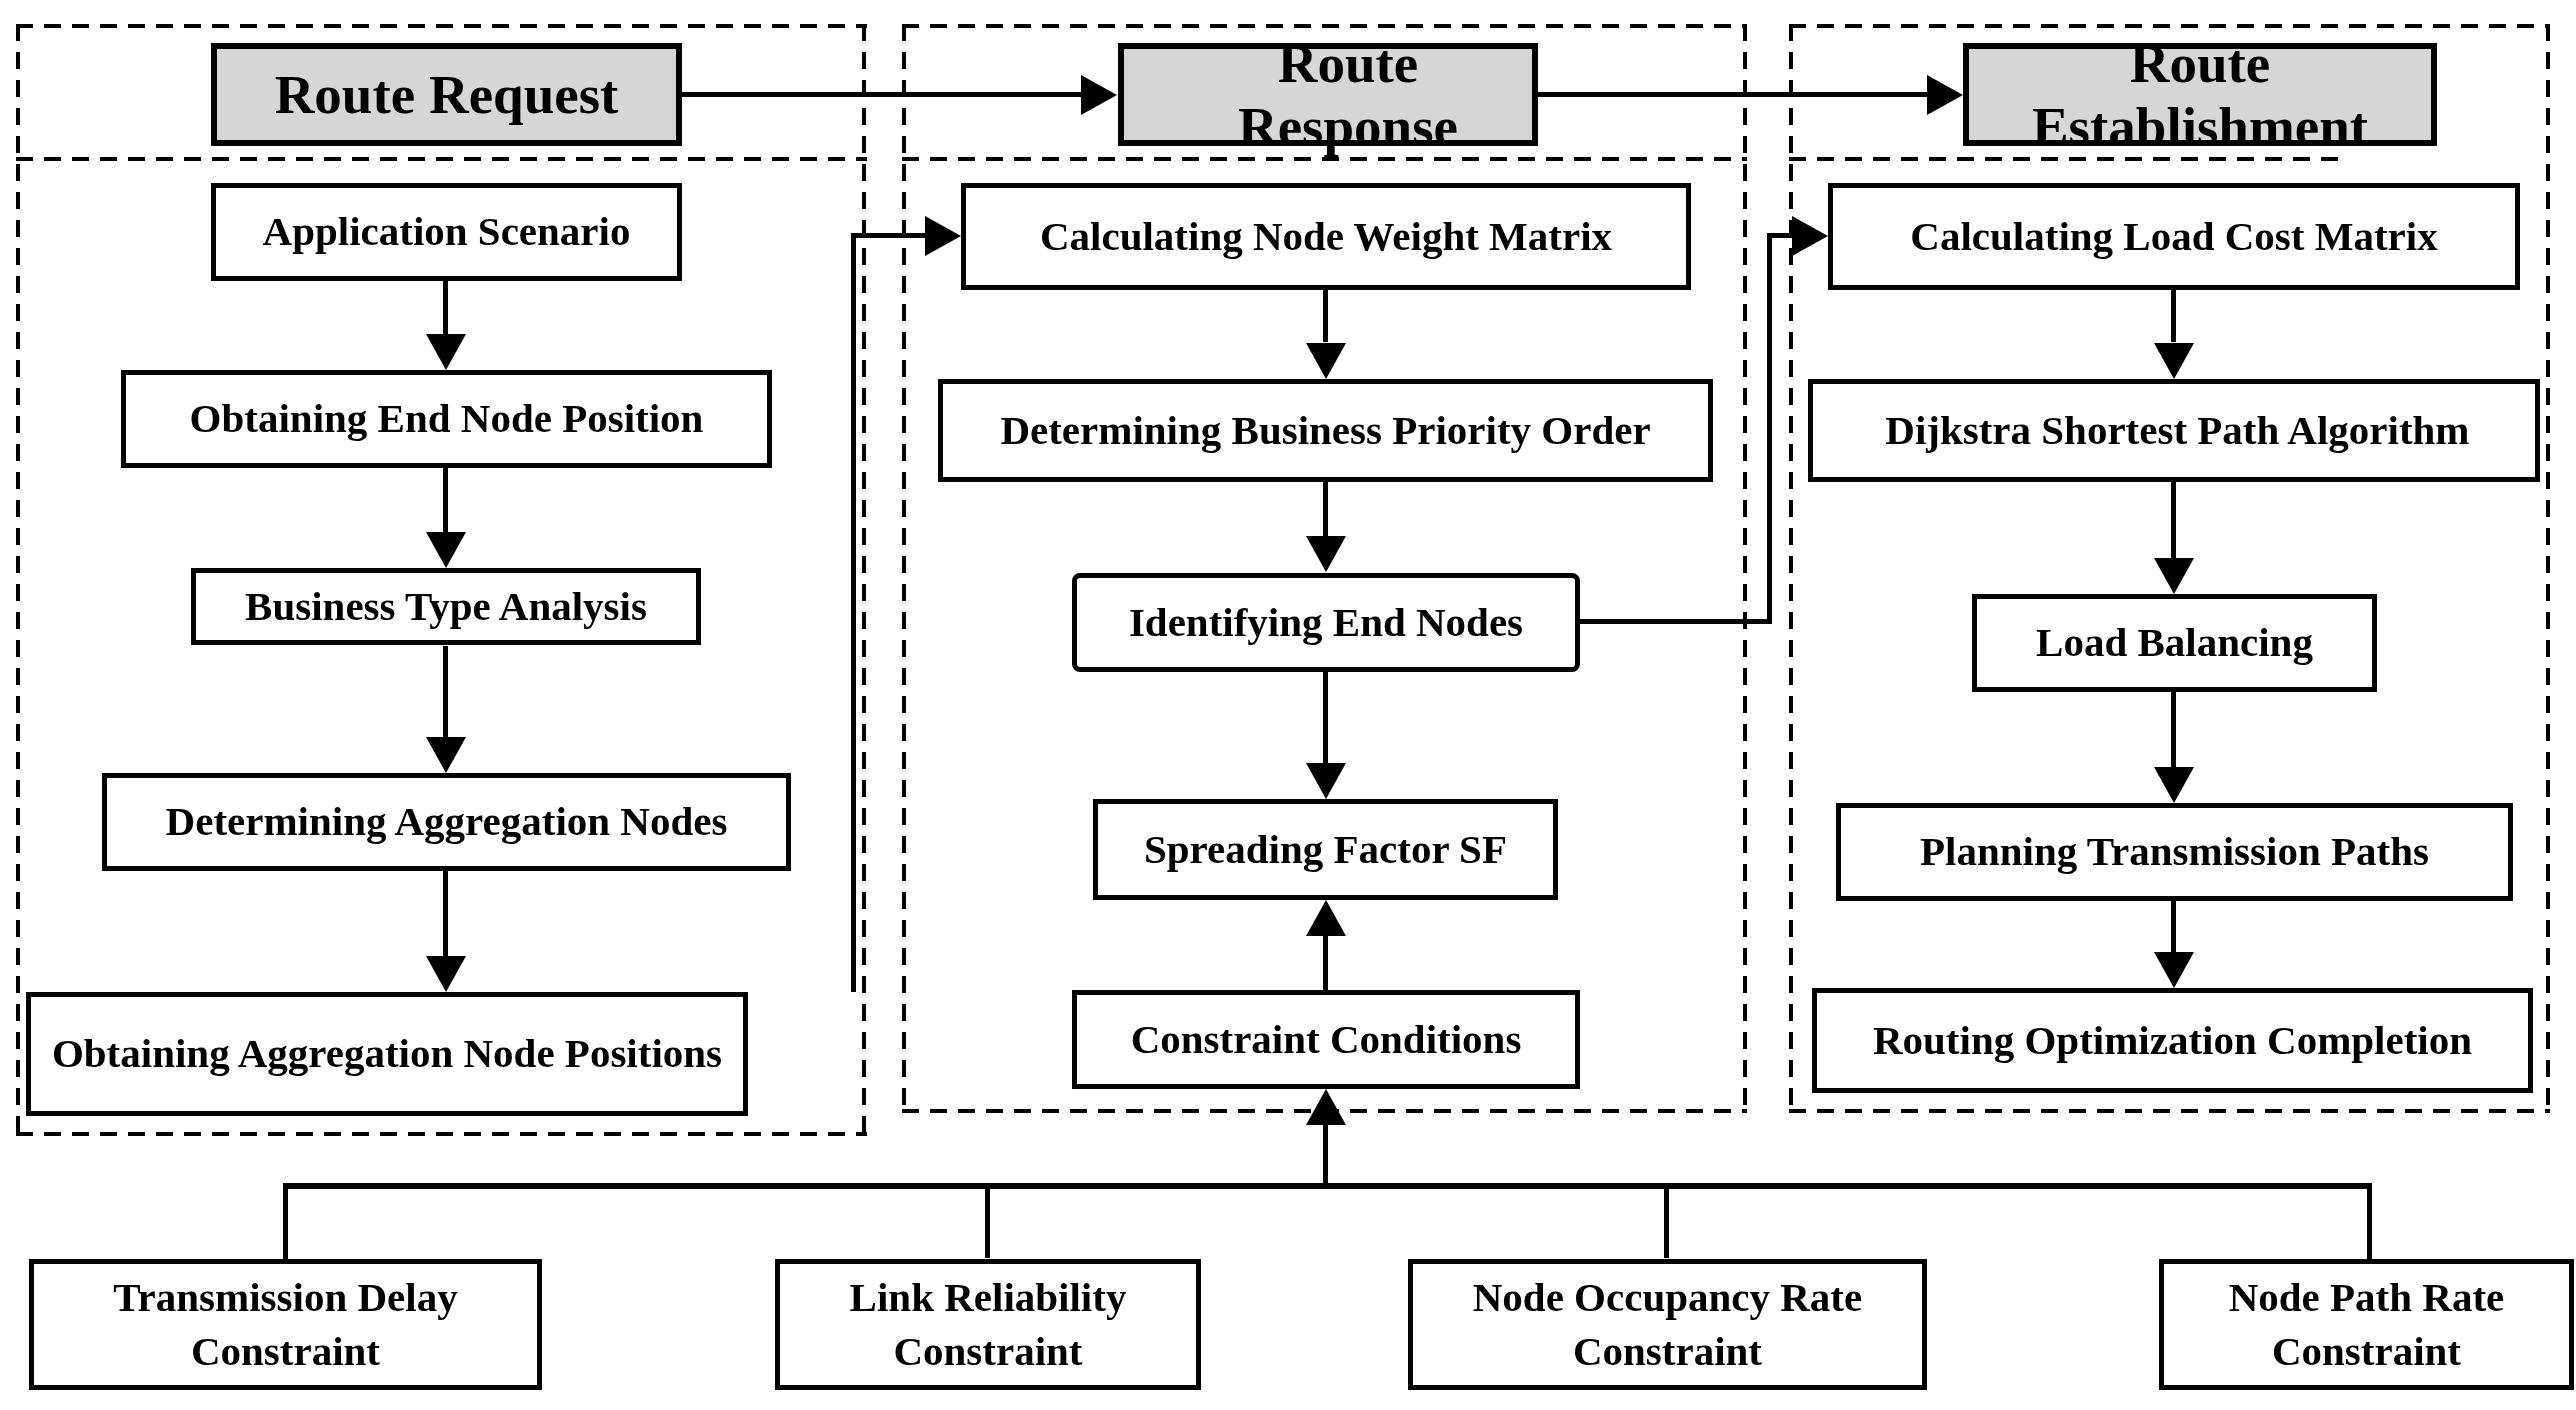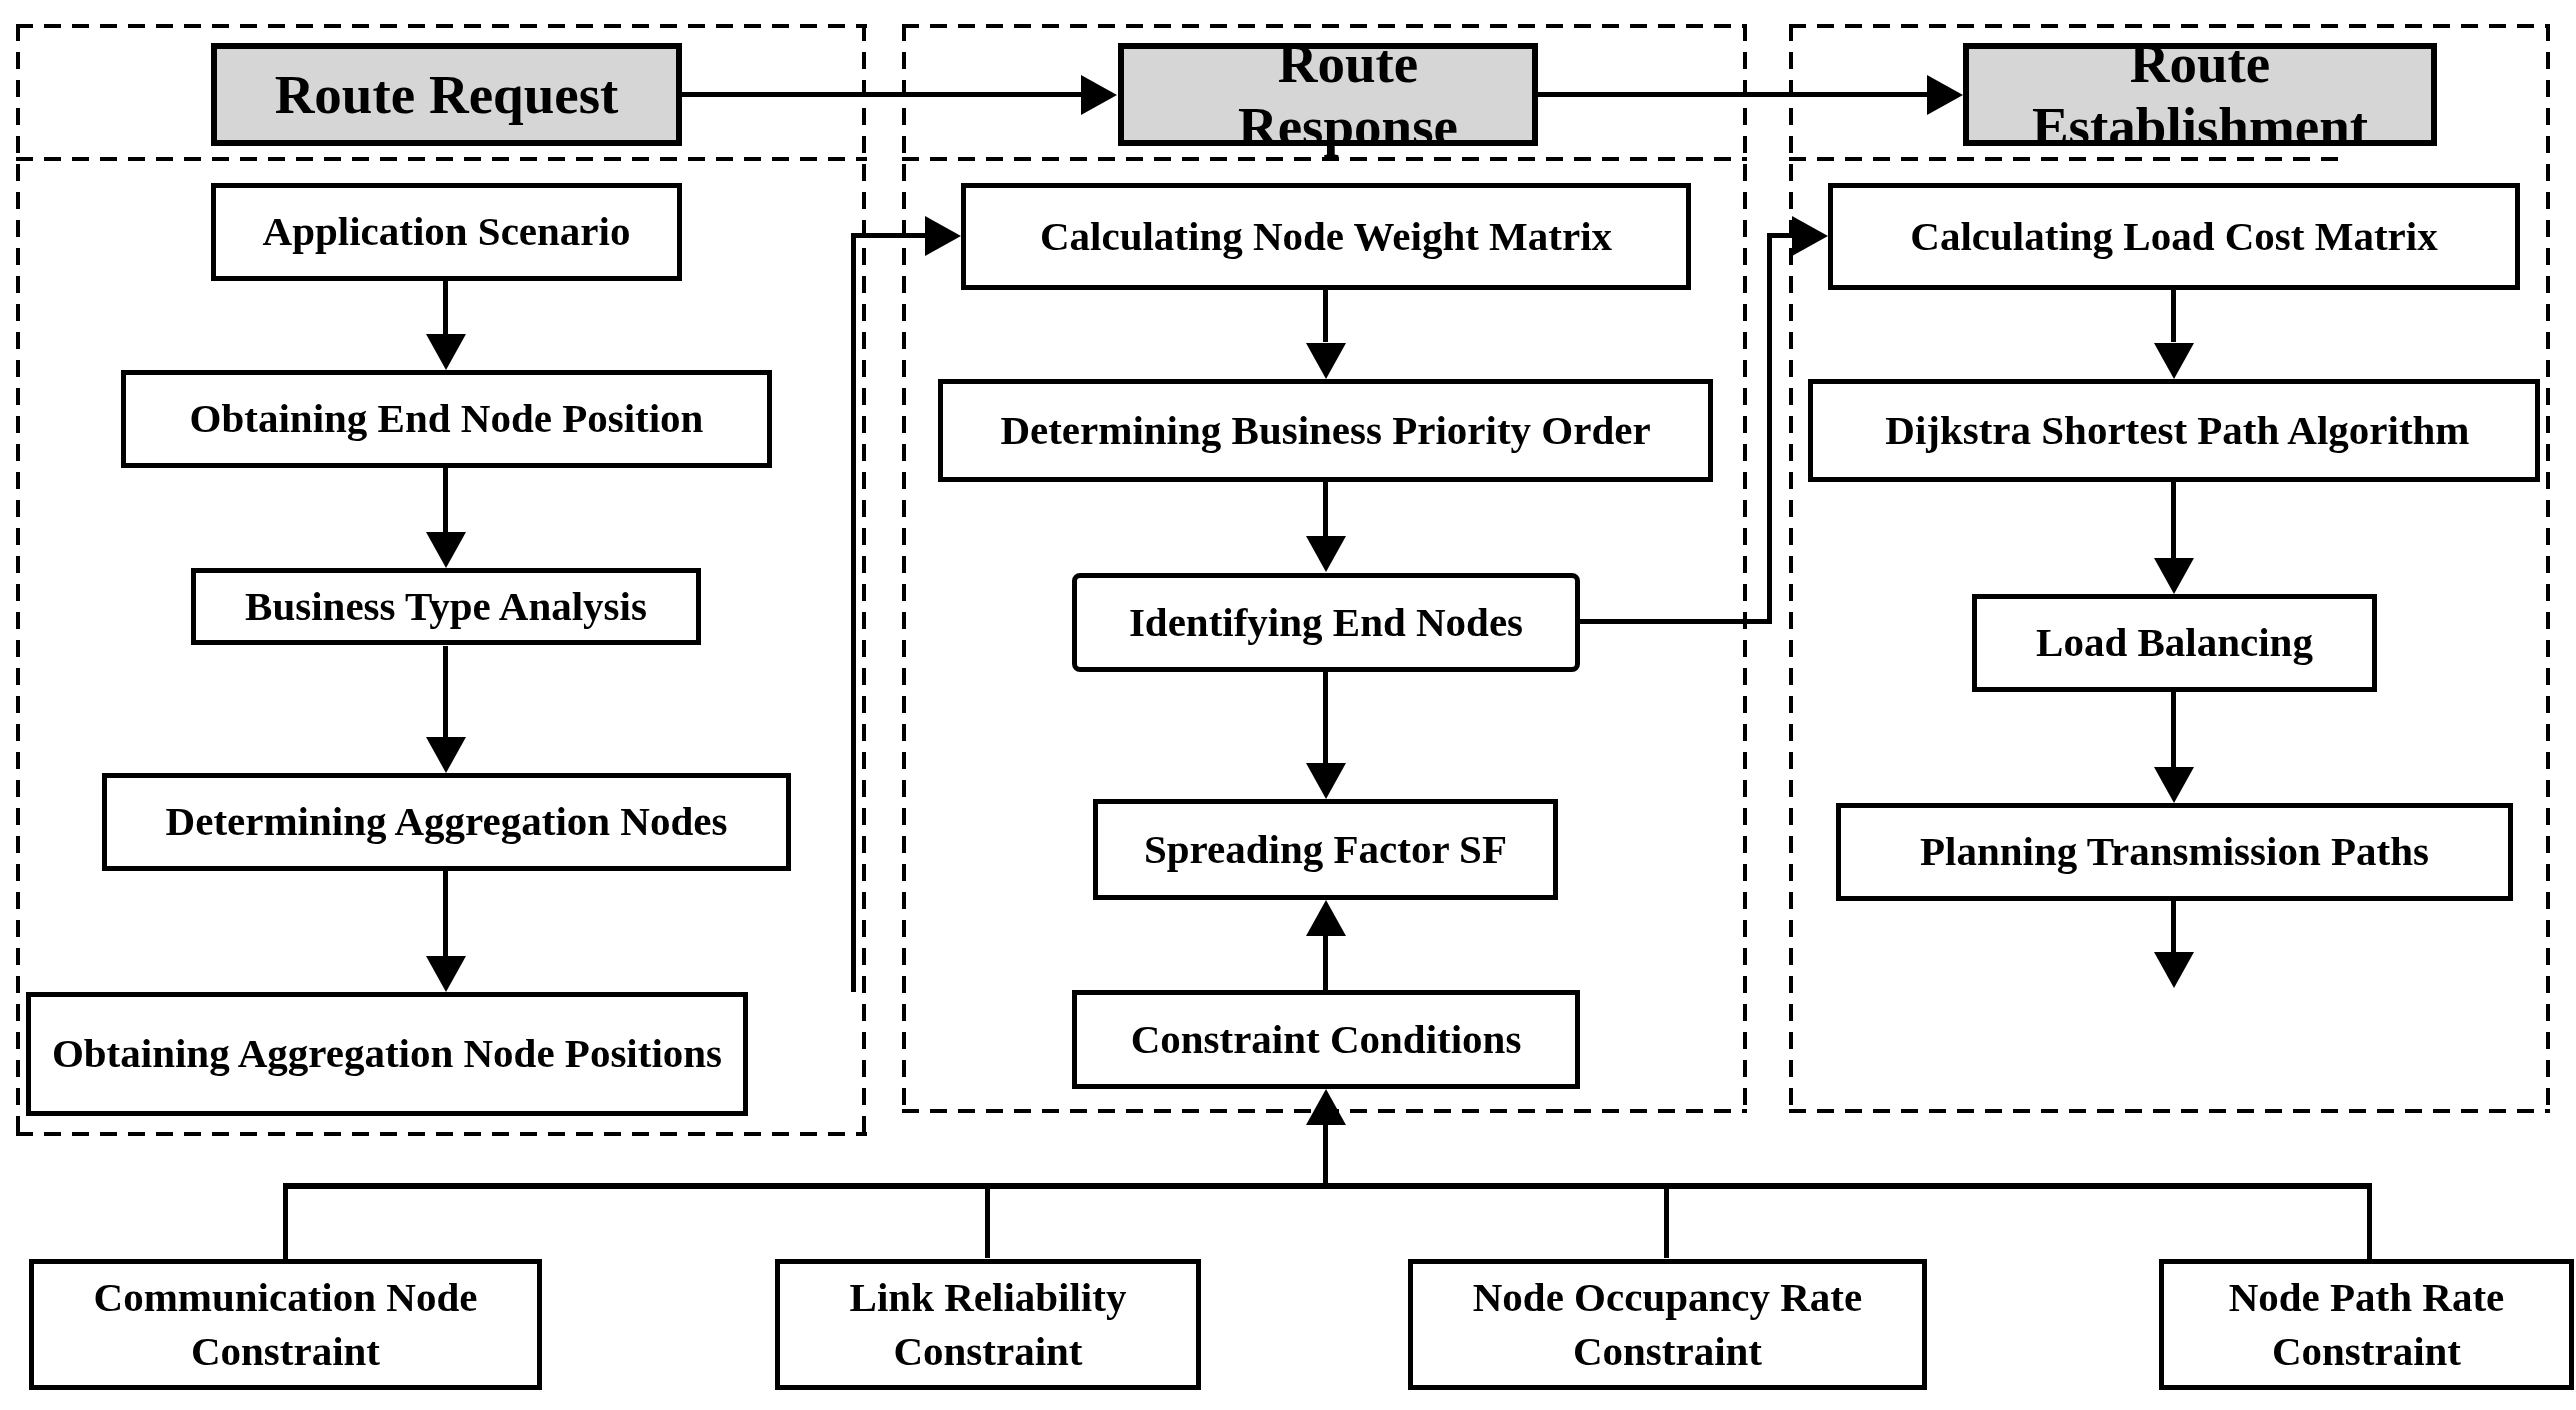--- a/index.html
+++ b/index.html
@@ -140,38 +140,41 @@
   </div>
   <div class="step" style="left:1808px;top:379px;width:732px;height:103px;padding-left:12px;">
     <span>Dijkstra Shortest Path Algorithm</span>
   </div>
   <div class="step" style="left:1972px;top:594px;width:405px;height:98px;">
     <span>Load Balancing</span>
   </div>
   <div class="step" style="left:1836px;top:803px;width:677px;height:98px;">
     <span>Planning Transmission Paths</span>
   </div>
+  <div class="step" style="left:1812px;top:988px;width:721px;height:105px;">
+    <span>Routing Optimization Completion</span>
+  </div>
 
   <div class="ln" style="left:2171px;top:289px;width:5.2px;height:53px;"></div>
   <div class="tri-down" style="left:2154px;top:343px;"></div>
   <div class="ln" style="left:2171px;top:482px;width:5.2px;height:76px;"></div>
   <div class="tri-down" style="left:2154px;top:558px;"></div>
   <div class="ln" style="left:2171px;top:692px;width:5.2px;height:75px;"></div>
   <div class="tri-down" style="left:2154px;top:767px;"></div>
   <div class="ln" style="left:2171px;top:901px;width:5.2px;height:51px;"></div>
   <div class="tri-down" style="left:2154px;top:952px;"></div>
 
   <div class="ln" style="left:284px;top:1183px;width:2088px;height:6px;"></div>
   <div class="ln" style="left:283px;top:1183px;width:5.2px;height:76px;"></div>
   <div class="ln" style="left:985px;top:1186px;width:5.2px;height:72px;"></div>
   <div class="ln" style="left:1664px;top:1186px;width:5.2px;height:72px;"></div>
   <div class="ln" style="left:2367px;top:1183px;width:5.2px;height:76px;"></div>
 
   <div class="step" style="left:29px;top:1259px;width:513px;height:131px;">
-    <span>Communication Node Constraint</span>
+    <span>Transmission Delay Constraint</span>
   </div>
   <div class="step" style="left:775px;top:1259px;width:426px;height:131px;">
     <span>Link Reliability Constraint</span>
   </div>
   <div class="step" style="left:1408px;top:1259px;width:519px;height:131px;">
     <span>Node Occupancy Rate Constraint</span>
   </div>
   <div class="step" style="left:2159px;top:1259px;width:415px;height:131px;">
     <span>Node Path Rate Constraint</span>
   </div>

